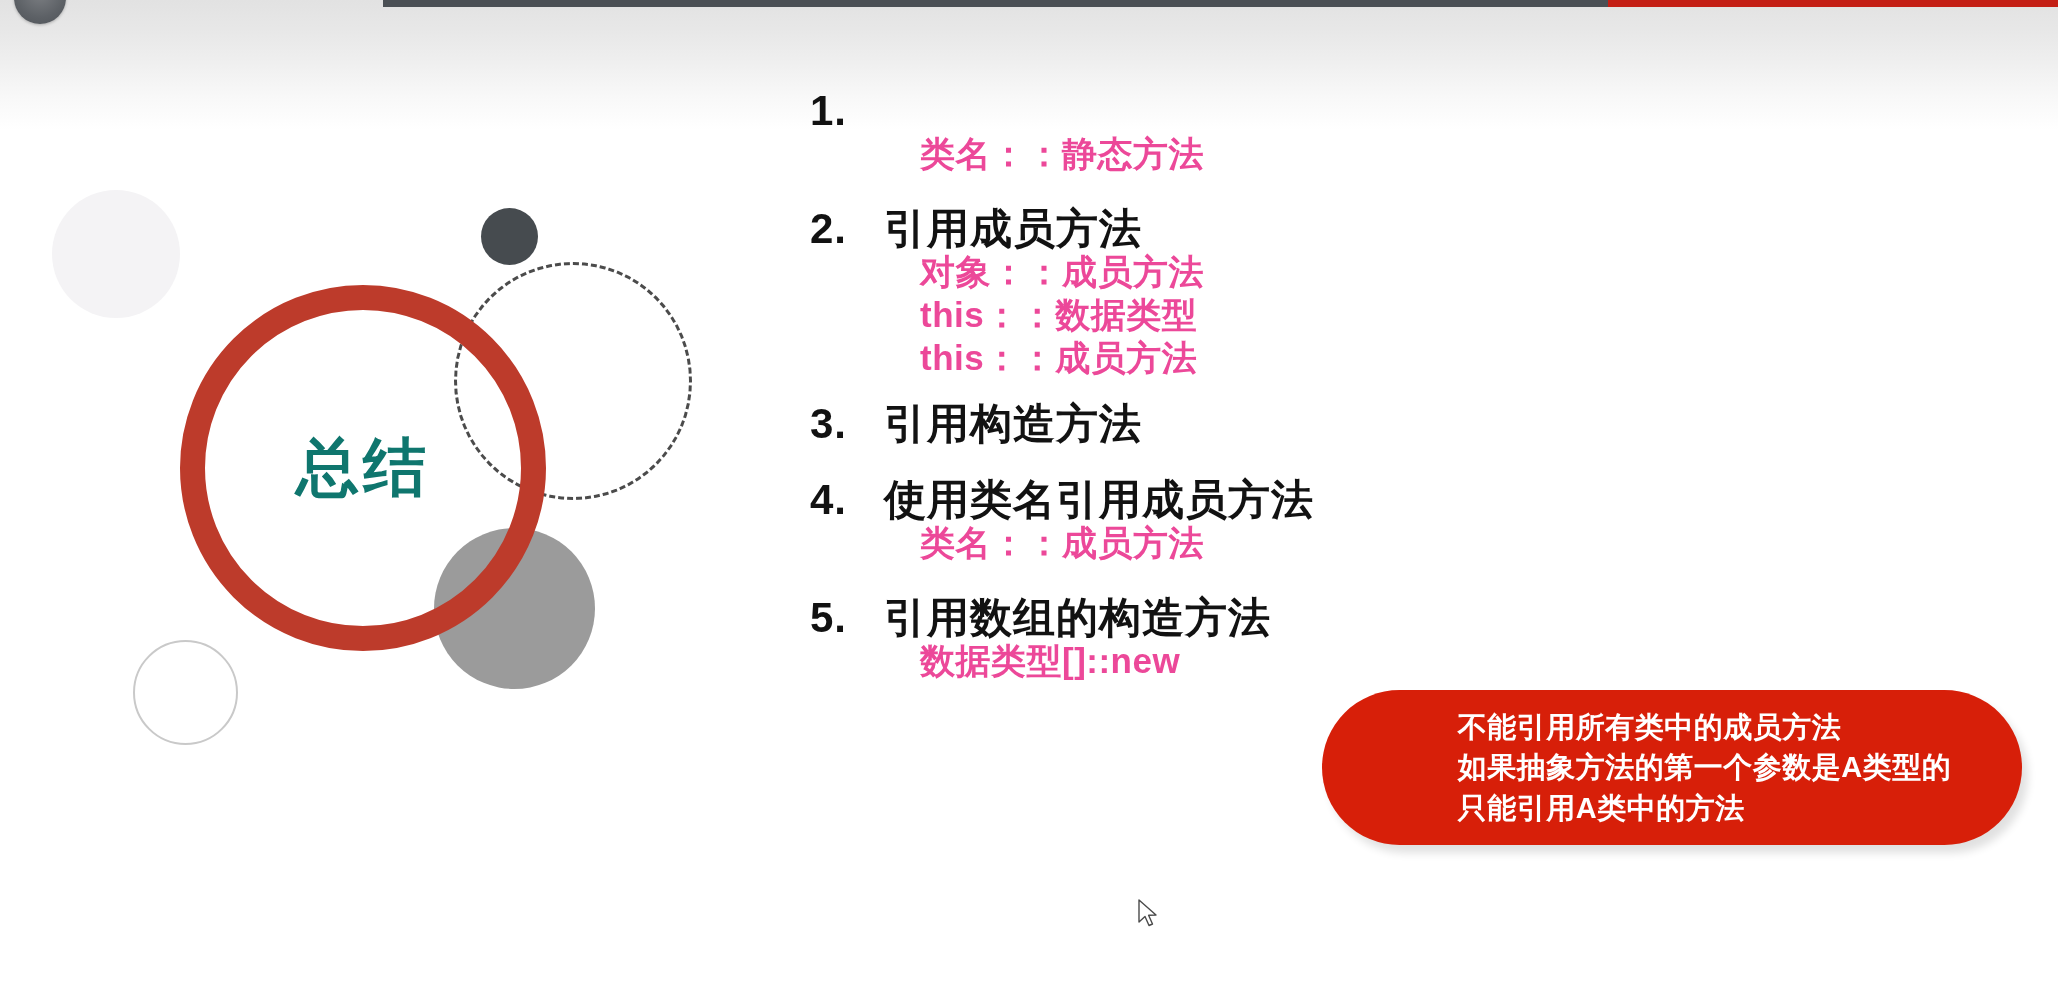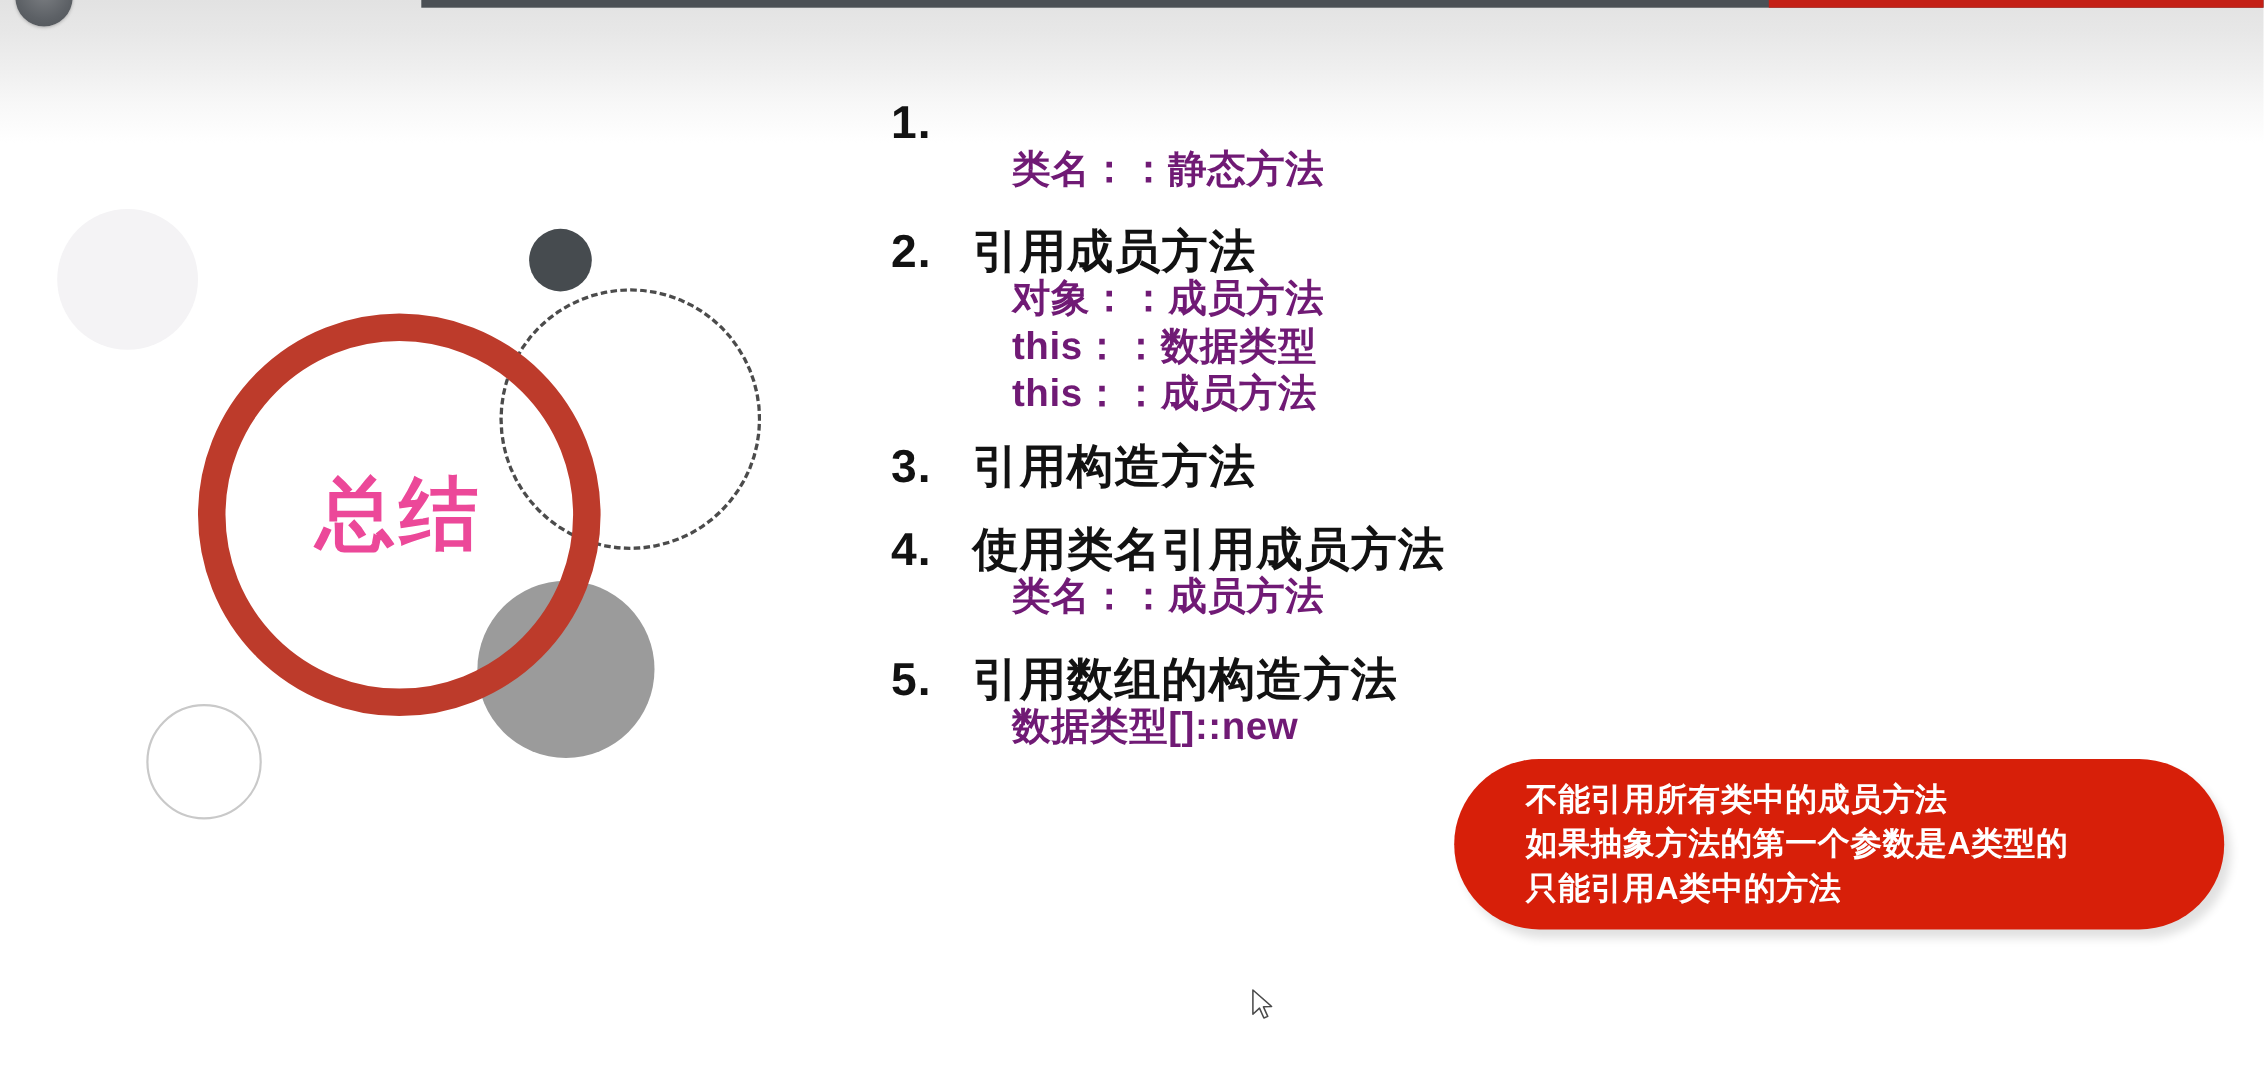--- a/index.html
+++ b/index.html
@@ -91,23 +91,23 @@
     background: transparent;
     box-sizing: border-box;
   }
   .deco-title {
     position: absolute;
     left: 180px; top: 285px;
     width: 366px; height: 366px;
     display: flex;
     align-items: center;
     justify-content: center;
-    font-size: 72px;
-    font-weight: 700;
-    color: #ec4899;
+    font-size: 63px;
+    font-weight: 700;
+    color: #0f766e;
     letter-spacing: 4px;
   }
 
   
   .list {
     position: absolute;
     left: 810px;
     top: 88px;
     width: 1000px;
   }
@@ -121,41 +121,42 @@
     letter-spacing: 1px;
     line-height: 1.08;
   }
   .item-num {
     width: 74px;
     flex: none;
     font-weight: 700;
   }
   .item-sub {
     margin-left: 110px;
-    color: #701a75;
+    color: #ec4899;
     font-size: 35px;
     font-weight: 700;
     line-height: 1.22;
     letter-spacing: 0.5px;
   }
   .gap-a { height: 22px; }
   .gap-b { height: 30px; }
 
   
   .callout {
     position: absolute;
     left: 1322px;
     top: 690px;
     width: 700px;
     height: 155px;
     background: #d71f09;
     border-radius: 80px;
     box-shadow: 6px 8px 9px rgba(0,0,0,0.12);
     display: flex;
     align-items: center;
+    justify-content: center;
   }
   .callout-text {
     margin-left: 65px;
     color: #ffffff;
     font-size: 29px;
     font-weight: 700;
     line-height: 1.38;
     letter-spacing: 0.5px;
     white-space: pre-line;
   }

